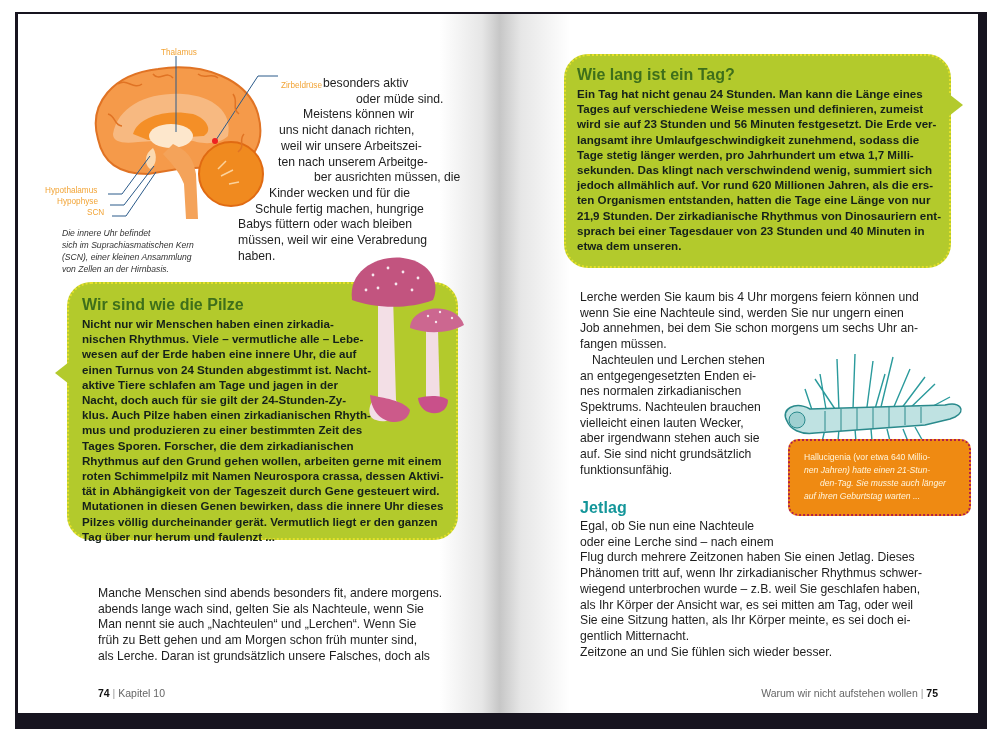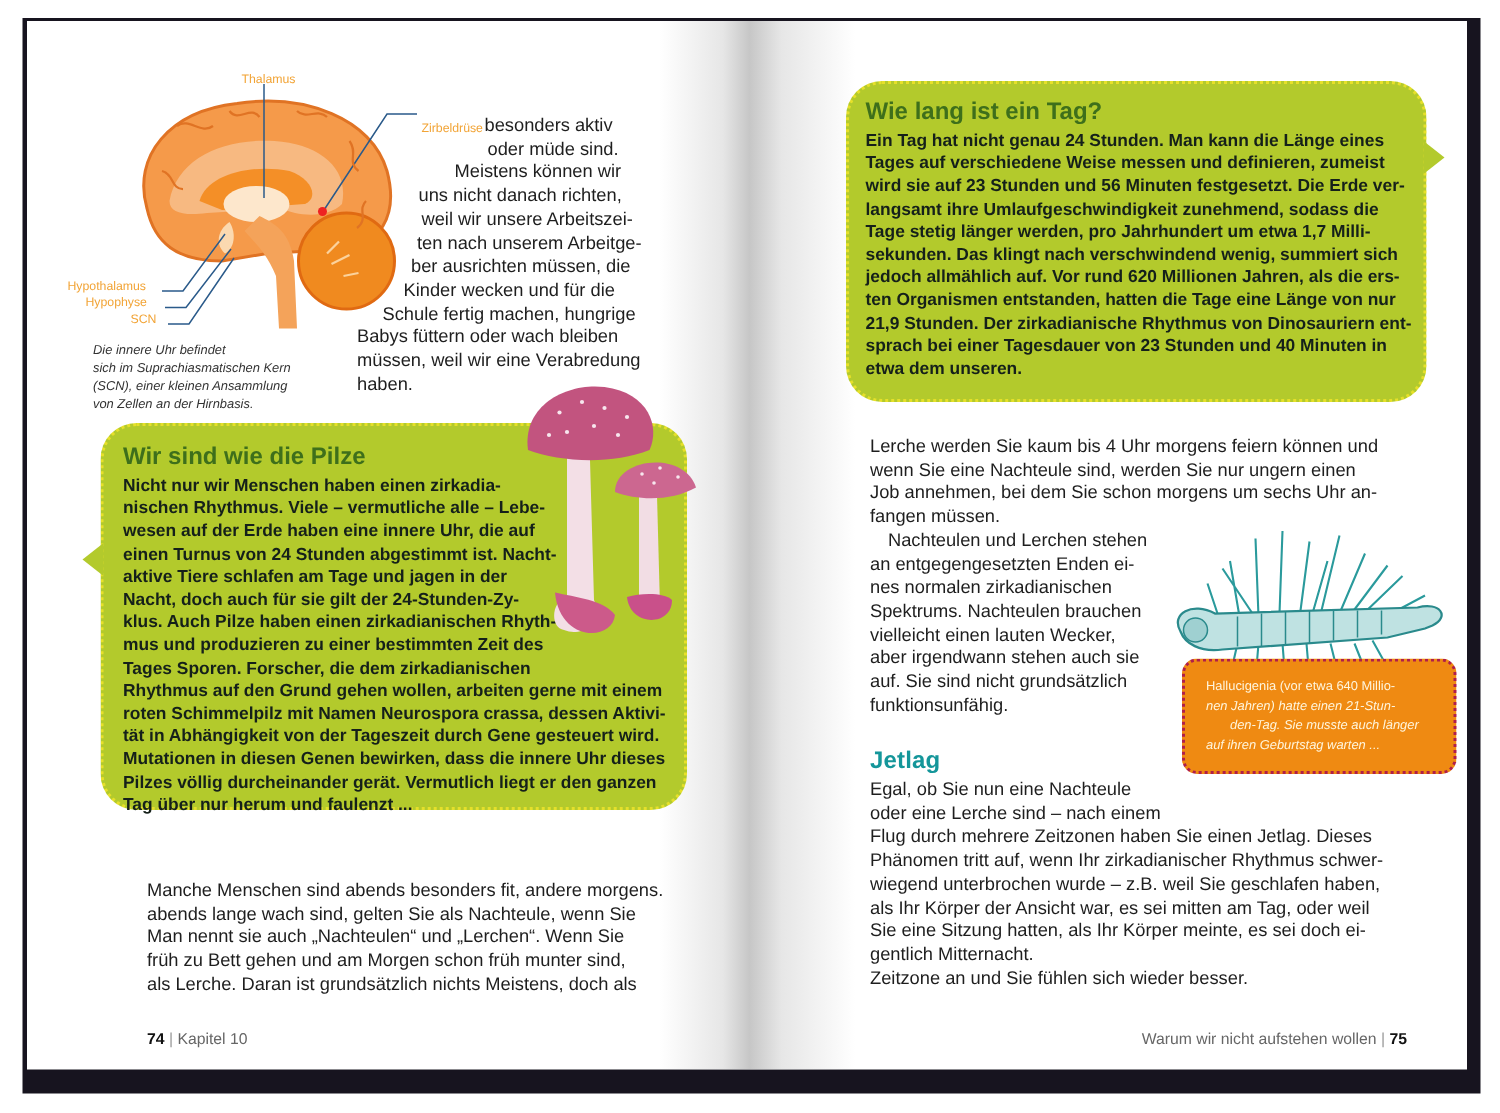--- a/index.html
+++ b/index.html
@@ -58,26 +58,26 @@
     <div class="brain-label" style="left:69px;top:194px;">SCN</div>
     <div class="caption" style="left:44px;top:213px;">
       <span class="txt-line">Die innere Uhr befindet</span>
       <span class="txt-line">sich im Suprachiasmatischen Kern</span>
       <span class="txt-line">(SCN), einer kleinen Ansammlung</span>
       <span class="txt-line">von Zellen an der Hirnbasis.</span>
     </div>
 
     <div class="body-text" style="position:absolute;left:0;top:62px;width:480px;">
       <span class="txt-line" style="padding-left:305px;">besonders aktiv</span>
-      <span class="txt-line" style="padding-left:307px;">oder müde sind.</span>
+      <span class="txt-line" style="padding-left:307px;margin-left:31px;">oder müde sind.</span>
       <span class="txt-line" style="padding-left:285px;">Meistens können wir</span>
       <span class="txt-line" style="padding-left:261px;">uns nicht danach richten,</span>
       <span class="txt-line" style="padding-left:263px;">weil wir unsere Arbeitszei-</span>
       <span class="txt-line" style="padding-left:260px;">ten nach unserem Arbeitge-</span>
-      <span class="txt-line" style="padding-left:256px;">ber ausrichten müssen, die</span>
+      <span class="txt-line" style="padding-left:256px;margin-left:40px;">ber ausrichten müssen, die</span>
       <span class="txt-line" style="padding-left:251px;">Kinder wecken und für die</span>
       <span class="txt-line" style="padding-left:237px;">Schule fertig machen, hungrige</span>
       <span class="txt-line" style="padding-left:220px;">Babys füttern oder wach bleiben</span>
       <span class="txt-line" style="padding-left:220px;">müssen, weil wir eine Verabredung</span>
       <span class="txt-line" style="padding-left:220px;">haben.</span>
     </div>
 
     <div class="green-box" style="left:49px;top:268px;width:387px;height:254px;">
       <div class="notch" style="left:-14px;top:78px;border-top:11px solid transparent;border-bottom:11px solid transparent;border-right:14px solid #b3ca2c;"></div>
       <div class="head-green" style="position:absolute;left:13px;top:12px;">Wir sind wie die Pilze</div>
@@ -123,21 +123,21 @@
             <circle cx="88" cy="72" r="1.2"></circle>
         </g>
       </svg>
     </div>
 
     <div class="body-text" style="position:absolute;left:80px;top:572px;">
       <span class="txt-line">Manche Menschen sind abends besonders fit, andere morgens.</span>
       <span class="txt-line">abends lange wach sind, gelten Sie als Nachteule, wenn Sie</span>
       <span class="txt-line">Man nennt sie auch „Nachteulen“ und „Lerchen“. Wenn Sie</span>
       <span class="txt-line">früh zu Bett gehen und am Morgen schon früh munter sind,</span>
-      <span class="txt-line">als Lerche. Daran ist grundsätzlich nichts Meistens, doch als</span>
+      <span class="txt-line">als Lerche. Daran ist grundsätzlich unsere Falsches, doch als</span>
     </div>
 
     <div class="footer" style="left:80px;top:673px;">
       <b>74</b>
       <span style="color:#999;">|</span>
       <span>Kapitel 10</span>
     </div>
   </div>
 
   <div class="page page-right">

